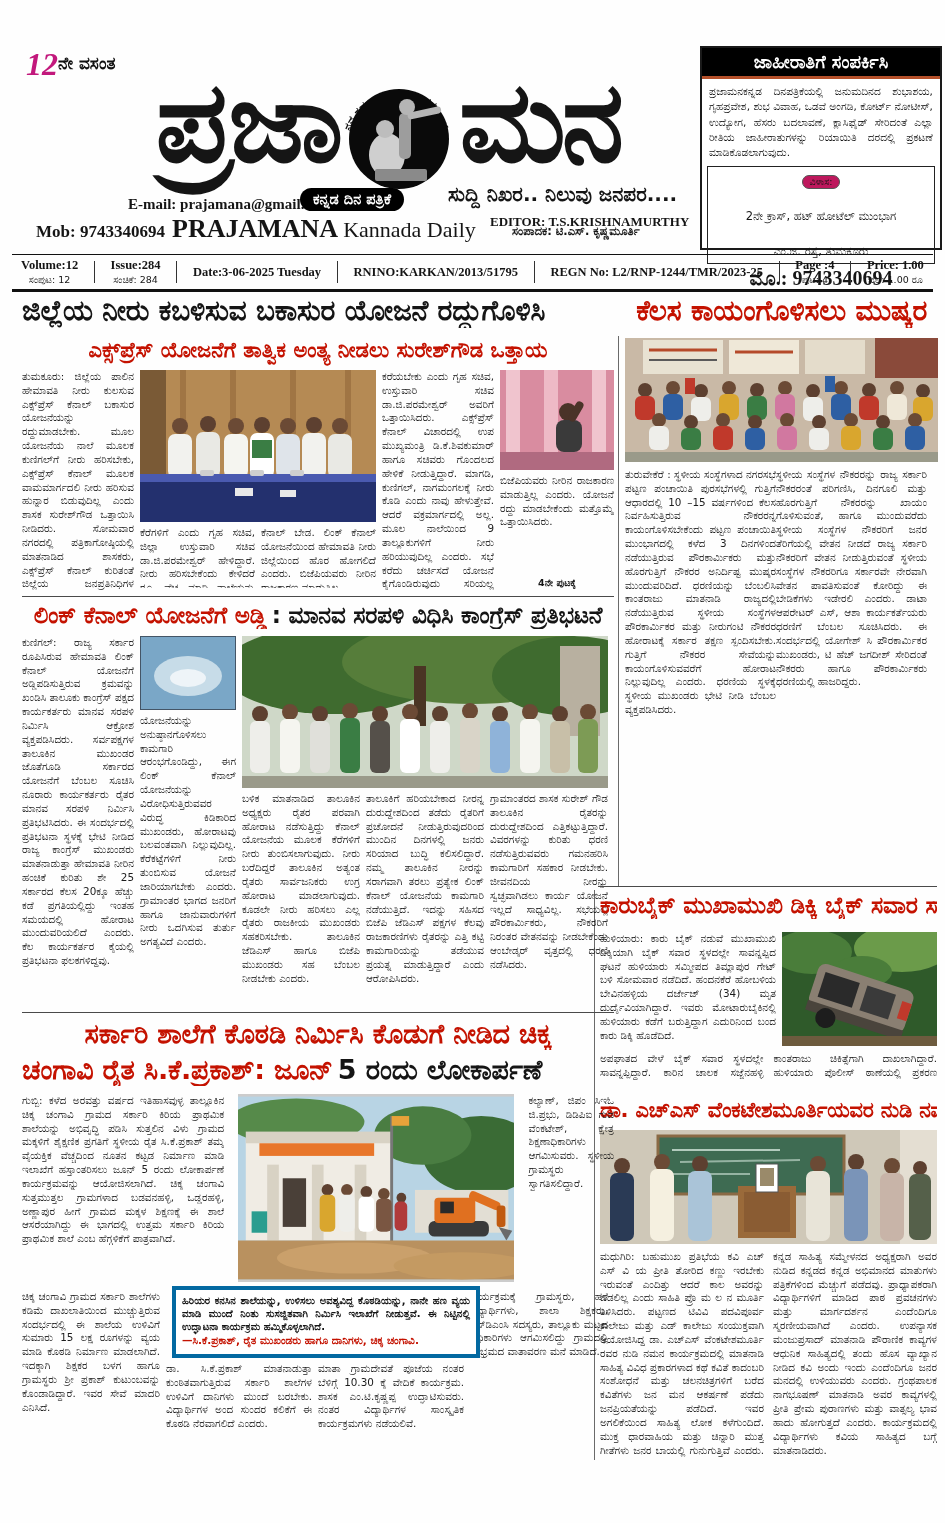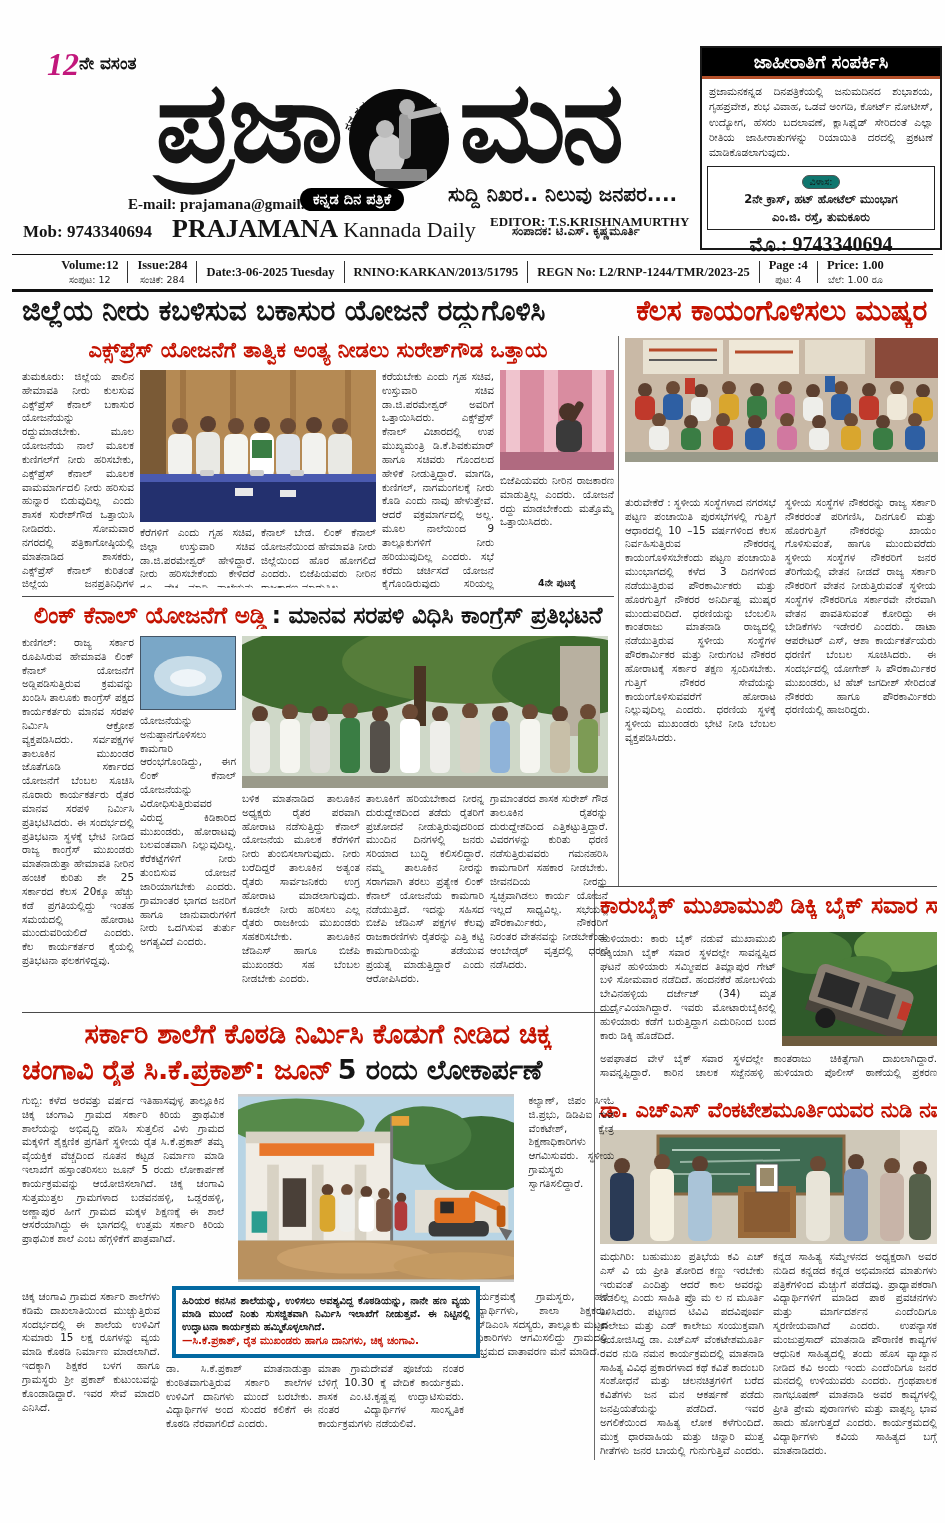--- a/index.html
+++ b/index.html
@@ -17,31 +17,31 @@
   .quotebox{border:4px solid #0369a1;background:#fff;padding:4px 6px;font-size:10px;line-height:1.3;
             text-align:justify;font-weight:600;}
   .meta-cell{padding:0 9px;text-align:center;white-space:nowrap;}
   .meta-top{font-weight:700;font-size:12.5px;font-family:"Liberation Serif","DejaVu Serif",serif;}
   .meta-bot{font-size:9.5px;margin-top:1px;}
   .badge{background:#000;color:#fff;border-radius:14px;padding:3px 13px;font-weight:700;font-size:14.5px;}
   .adbox{border:2px solid #1a1a1a;background:#fff;}
   .adbox-head{background:#000;color:#fff;text-align:center;font-weight:800;font-size:18px;padding:3px 0;border-bottom:3px solid #b5502a;}
   .adbox-body{font-size:10.6px;line-height:1.45;text-align:justify;padding:5px 7px 3px 7px;font-weight:500;}
   .addr{border:1.5px solid #222;margin:2px 5px;text-align:center;padding:3px 4px 4px 4px;position:relative;}
-  .addr-label{display:inline-block;border:1px solid #555;border-radius:8px;padding:0 7px;font-size:9.5px;background:#0f766e;text-align:center;}
-  .addr-text{font-size:11.5px;font-weight:700;line-height:1.4;margin-top:2px;}
+  .addr-label{display:inline-block;border:1px solid #555;border-radius:8px;padding:0 7px;font-size:9.5px;background:#be185d;text-align:center;}
+  .addr-text{font-size:11.5px;font-weight:400;line-height:1.4;margin-top:19px;}
   .adphone{text-align:center;font-weight:800;font-size:20px;padding:1px 0 3px 0;font-family:"Liberation Serif","DejaVu Serif",serif;}
   .cont-mark{font-size:9.5px;font-weight:700;text-align:center;margin-top:3px;}
 </style>
 </head>
 <body>
 
 <div class="page">
 
-  <div class="abs" style="left:26px;top:46px;margin-left:21px;">
+  <div class="abs" style="left:26px;top:46px;">
     <span style="font-family:'Liberation Serif',serif;font-style:italic;font-weight:800;font-size:32px;color:#c2187c;">12</span><span style="font-weight:800;font-size:17px;color:#111;vertical-align:6px;">ನೇ ವಸಂತ</span>
   </div>
 
   <div class="abs" style="left:78px;top:52px;width:620px;height:140px;display:flex;align-items:center;justify-content:center;">
     <span style="font-size:112px;font-weight:800;line-height:1;letter-spacing:-4px;">ಪ್ರಜಾ</span>
     <svg width="128" height="142" viewBox="0 0 128 142" style="margin:0 -4px;">
       <defs>
           <path id="arcp" d="M 14 84 A 52 52 0 0 1 114 84"></path>
         </defs>
       <text style="font-size:11px;font-weight:bold;fill:#111;font-family:'DejaVu Sans',sans-serif;"><textPath href="#arcp" startOffset="4">ನವ ಸಮಾಜದ ಅಡಿಗಲ್ಲುಗಳು.....</textPath></text>
@@ -54,40 +54,40 @@
         <rect x="72" y="62" width="34" height="7" rx="3" transform="rotate(-12 72 62)" fill="#b5b5b5"></rect>
         <rect x="40" y="118" width="52" height="12" rx="2" fill="#8a8a8a"></rect>
       </g>
     </svg>
     <span style="font-size:112px;font-weight:800;line-height:1;letter-spacing:-4px;">ಮನ</span>
   </div>
 
   <div class="abs serif" style="left:128px;top:196px;font-weight:700;font-size:15px;">E-mail: prajamana@gmail.com</div>
   <div class="abs badge" style="left:300px;top:188px;">ಕನ್ನಡ ದಿನ ಪತ್ರಿಕೆ</div>
   <div class="abs" style="left:448px;top:182px;font-weight:800;font-size:20px;">ಸುದ್ದಿ ನಿಖರ.. ನಿಲುವು ಜನಪರ....</div>
-  <div class="abs serif" style="left:23px;top:222px;font-weight:800;font-size:17px;">Mob: 9743340694</div>
+  <div class="abs serif" style="left:36px;top:222px;font-weight:800;font-size:17px;">Mob: 9743340694</div>
   <div class="abs" style="left:172px;top:214px;">
     <span class="serif" style="font-weight:800;font-size:26px;">PRAJAMANA</span>
     <span class="serif" style="font-size:22px;">Kannada Daily</span>
   </div>
   <div class="abs serif" style="left:490px;top:214px;font-weight:800;font-size:13px;">EDITOR: T.S.KRISHNAMURTHY</div>
   <div class="abs" style="left:512px;top:224px;font-weight:700;font-size:11.5px;">ಸಂಪಾದಕ: ಟಿ.ಎಸ್. ಕೃಷ್ಣಮೂರ್ತಿ</div>
 
   <div class="abs adbox" style="left:700px;top:46px;width:238px;height:200px;">
     <div class="adbox-head">ಜಾಹೀರಾತಿಗೆ ಸಂಪರ್ಕಿಸಿ</div>
     <div class="adbox-body">ಪ್ರಜಾಮನಕನ್ನಡ ದಿನಪತ್ರಿಕೆಯಲ್ಲಿ ಜನುಮದಿನದ ಶುಭಾಶಯ, ಗೃಹಪ್ರವೇಶ, ಶುಭ ವಿವಾಹ, ಒಡವೆ ಅಂಗಡಿ, ಕೋರ್ಟ್ ನೋಟೀಸ್, ಉದ್ಯೋಗ, ಹೆಸರು ಬದಲಾವಣೆ, ಕ್ಲಾಸಿಫೈಡ್ ಸೇರಿದಂತೆ ಎಲ್ಲಾ ರೀತಿಯ ಜಾಹೀರಾತುಗಳನ್ನು ರಿಯಾಯಿತಿ ದರದಲ್ಲಿ ಪ್ರಕಟಣೆ ಮಾಡಿಕೊಡಲಾಗುವುದು.</div>
     <div class="addr">
       <span class="addr-label">ವಿಳಾಸ:</span>
       <div class="addr-text">2ನೇ ಕ್ರಾಸ್, ಹಟ್ ಹೋಟೆಲ್ ಮುಂಭಾಗ</div>
       <div class="addr-text">ಎಂ.ಜಿ. ರಸ್ತೆ, ತುಮಕೂರು</div>
     </div>
     <div class="adphone">ಮೊ.: 9743340694</div>
   </div>
 
-  <div class="abs" style="left:12px;top:254px;width:921px;height:34px;border-top:1.5px solid #111;border-bottom:3px solid #111;display:flex;align-items:center;justify-content:center;">
+  <div class="abs" style="left:12px;top:254px;width:921px;height:34px;border-top:1.5px solid #111;border-bottom:3px solid #111;display:flex;align-items:center;justify-content:space-between;">
     <div class="meta-cell">
       <div class="meta-top">Volume:12</div>
       <div class="meta-bot">ಸಂಪುಟ: 12</div>
     </div>
     <div style="width:1px;height:22px;background:#333;"></div>
     <div class="meta-cell">
       <div class="meta-top">Issue:284</div>
       <div class="meta-bot">ಸಂಚಿಕೆ: 284</div>
     </div>
     <div style="width:1px;height:22px;background:#333;"></div>
@@ -230,21 +230,21 @@
       <circle cx="258" cy="84" r="7" fill="#5d4030"></circle>
         <rect x="248" y="90" width="20" height="22" rx="6" fill="#3a7d44"></rect>
       <circle cx="290" cy="82" r="7" fill="#6b4a35"></circle>
         <rect x="280" y="88" width="20" height="24" rx="6" fill="#2e5fa3"></rect>
     </g>
     <rect x="60" y="40" width="10" height="16" fill="#c0392b"></rect>
     <rect x="200" y="38" width="10" height="16" fill="#2e5fa3"></rect>
     <rect y="114" width="313" height="10" fill="#9a9a8a"></rect>
   </svg>
 
-  <div class="abs" style="left:625px;top:468px;width:312px;height:414px;display:flex;gap:9px;margin-top:28px;">
+  <div class="abs" style="left:625px;top:468px;width:312px;height:414px;display:flex;">
     <div class="col body-text" style="width:151px;height:414px;">ತುರುವೇಕೆರೆ : ಸ್ಥಳೀಯ ಸಂಸ್ಥೆಗಳಾದ ನಗರಸಭೆ ಪಟ್ಟಣ ಪಂಚಾಯಿತಿ ಪುರಸಭೆಗಳಲ್ಲಿ ಗುತ್ತಿಗೆ ಆಧಾರದಲ್ಲಿ 10 –15 ವರ್ಷಗಳಿಂದ ಕೆಲಸ ನಿರ್ವಹಿಸುತ್ತಿರುವ ನೌಕರರನ್ನ ಕಾಯಂಗೊಳಿಸಬೇಕೆಂದು ಪಟ್ಟಣ ಪಂಚಾಯಿತಿ ಮುಂಭಾಗದಲ್ಲಿ ಕಳೆದ 3 ದಿನಗಳಿಂದ ನಡೆಯುತ್ತಿರುವ ಪೌರಕಾರ್ಮಿಕರು ಮತ್ತು ಹೊರಗುತ್ತಿಗೆ ನೌಕರರ ಅನಿರ್ದಿಷ್ಟ ಮುಷ್ಕರ ಮುಂದುವರಿದಿದೆ. ಧರಣಿಯನ್ನು ಬೆಂಬಲಿಸಿ ಕಾಂತರಾಜು ಮಾತನಾಡಿ ರಾಜ್ಯದಲ್ಲಿ ನಡೆಯುತ್ತಿರುವ ಸ್ಥಳೀಯ ಸಂಸ್ಥೆಗಳ ಪೌರಕಾರ್ಮಿಕರ ಮತ್ತು ನೀರುಗಂಟಿ ನೌಕರರ ಹೋರಾಟಕ್ಕೆ ಸರ್ಕಾರ ತಕ್ಷಣ ಸ್ಪಂದಿಸಬೇಕು. ಗುತ್ತಿಗೆ ನೌಕರರ ಸೇವೆಯನ್ನು ಕಾಯಂಗೊಳಿಸುವವರೆಗೆ ಹೋರಾಟ ನಿಲ್ಲುವುದಿಲ್ಲ ಎಂದರು. ಧರಣಿಯ ಸ್ಥಳಕ್ಕೆ ಸ್ಥಳೀಯ ಮುಖಂಡರು ಭೇಟಿ ನೀಡಿ ಬೆಂಬಲ ವ್ಯಕ್ತಪಡಿಸಿದರು.</div>
     <div class="col body-text" style="width:151px;height:414px;">ಸ್ಥಳೀಯ ಸಂಸ್ಥೆಗಳ ನೌಕರರನ್ನು ರಾಜ್ಯ ಸರ್ಕಾರಿ ನೌಕರರಂತೆ ಪರಿಗಣಿಸಿ, ದಿನಗೂಲಿ ಮತ್ತು ಹೊರಗುತ್ತಿಗೆ ನೌಕರರನ್ನು ಖಾಯಂ ಗೊಳಿಸುವಂತೆ, ಹಾಗೂ ಮುಂದುವರೆದು ಸ್ಥಳೀಯ ಸಂಸ್ಥೆಗಳ ನೌಕರರಿಗೆ ಜನರ ತೆರಿಗೆಯಲ್ಲಿ ವೇತನ ನೀಡದೆ ರಾಜ್ಯ ಸರ್ಕಾರಿ ನೌಕರರಿಗೆ ವೇತನ ನೀಡುತ್ತಿರುವಂತೆ ಸ್ಥಳೀಯ ಸಂಸ್ಥೆಗಳ ನೌಕರರಿಗೂ ಸರ್ಕಾರವೇ ನೇರವಾಗಿ ವೇತನ ಪಾವತಿಸುವಂತೆ ಕೋರಿದ್ದು ಈ ಬೇಡಿಕೆಗಳು ಇಡೇರಲಿ ಎಂದರು. ಡಾಟಾ ಆಪರೇಟರ್ ಎಸ್, ಆಶಾ ಕಾರ್ಯಕರ್ತೆಯರು ಧರಣಿಗೆ ಬೆಂಬಲ ಸೂಚಿಸಿದರು. ಈ ಸಂದರ್ಭದಲ್ಲಿ ಯೋಗೇಶ್ ಸಿ ಪೌರಕಾರ್ಮಿಕರ ಮುಖಂಡರು, ಟಿ ಹೆಚ್ ಜಗದೀಶ್ ಸೇರಿದಂತೆ ನೌಕರರು ಹಾಗೂ ಪೌರಕಾರ್ಮಿಕರು ಧರಣಿಯಲ್ಲಿ ಹಾಜರಿದ್ದರು.</div>
   </div>
 
   <div class="hr" style="left:22px;top:596px;width:592px;"></div>
   <div class="abs" style="left:22px;top:602px;width:592px;text-align:center;white-space:nowrap;overflow:hidden;">
     <span class="hl red" style="font-size:23px;">ಲಿಂಕ್ ಕೆನಾಲ್ ಯೋಜನೆಗೆ ಅಡ್ಡಿ</span>
     <span class="hl" style="font-size:23px;margin-top:44px;">: ಮಾನವ ಸರಪಳಿ ವಿಧಿಸಿ ಕಾಂಗ್ರೆಸ್ ಪ್ರತಿಭಟನೆ</span>
   </div>
 

